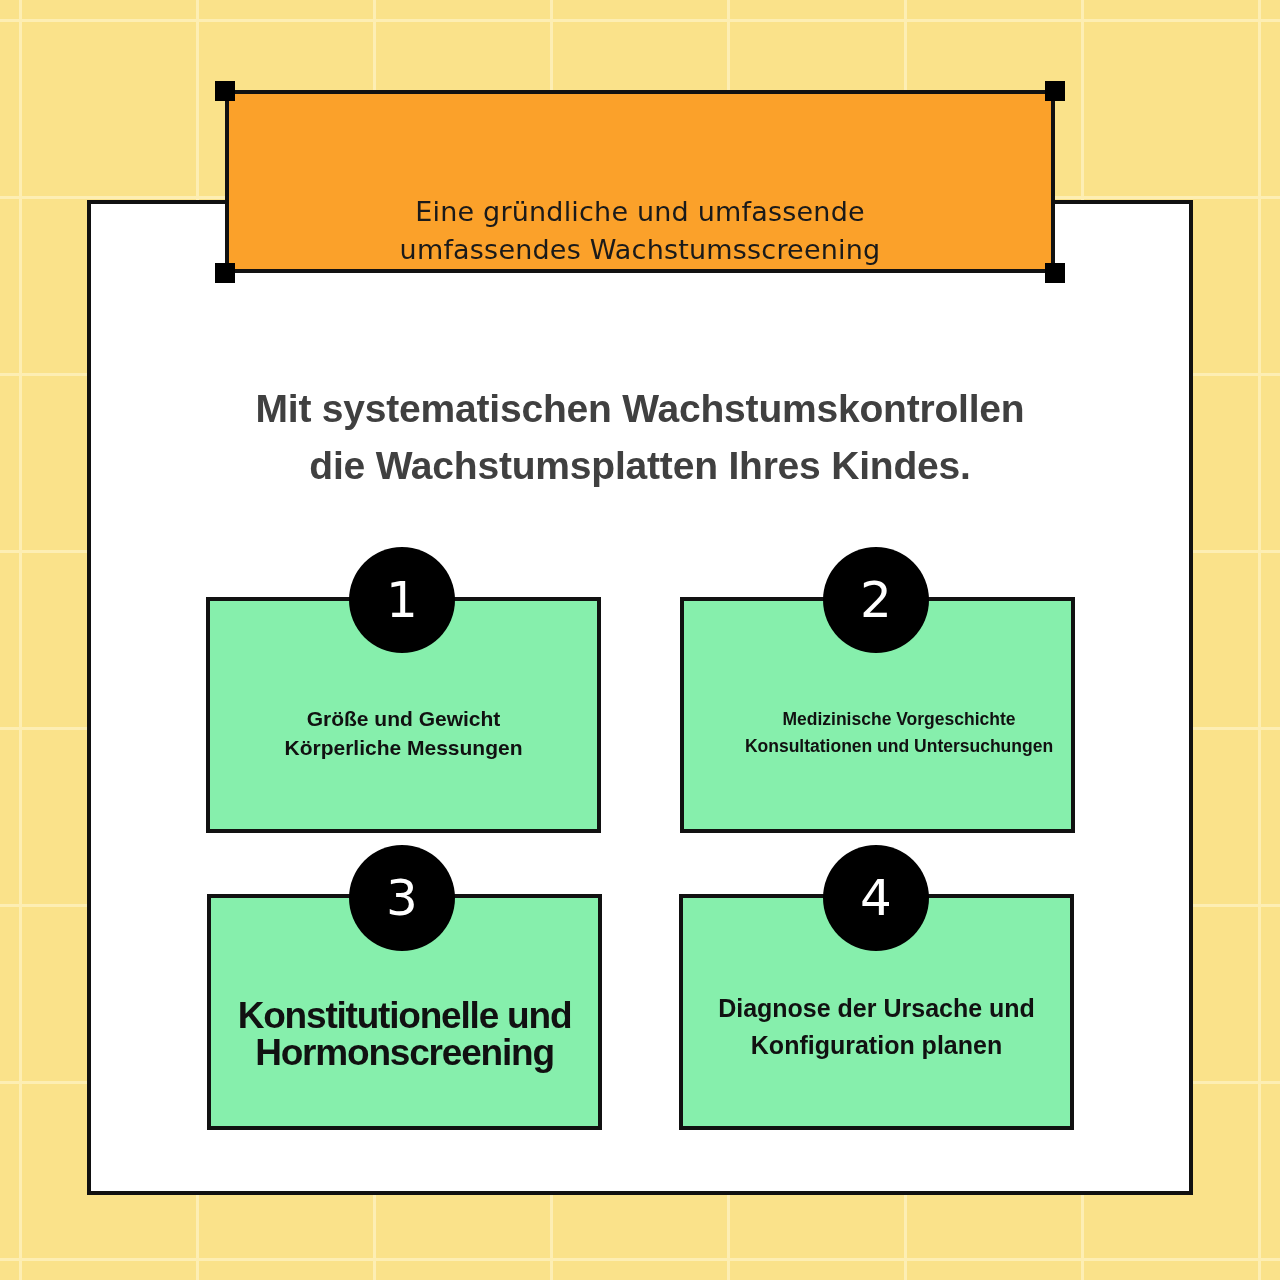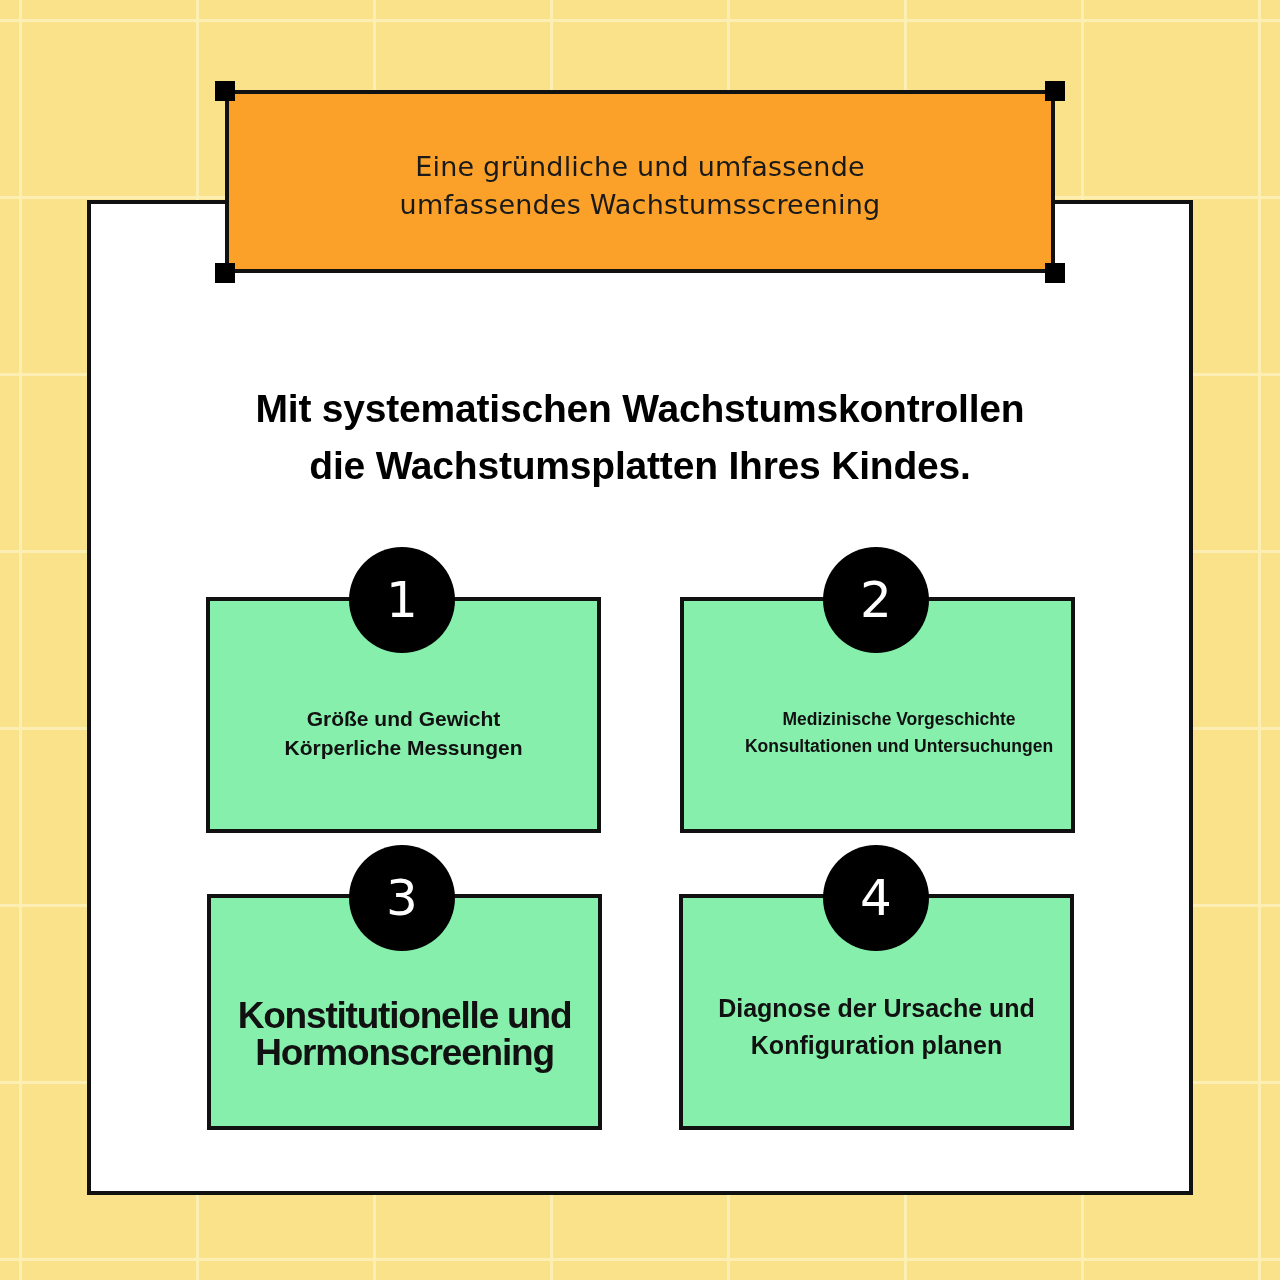--- a/index.html
+++ b/index.html
@@ -13,31 +13,31 @@
     background-position:19px 19px;
     font-family:"Liberation Sans", "DejaVu Sans", sans-serif;
   }
   .card {
     position:absolute; left:87px; top:200px; width:1098px; height:987px;
     background:#FFFFFF; border:4px solid #111;
   }
   .banner {
     position:absolute; left:225px; top:90px; width:822px; height:175px;
     background:#FBA12A; border:4px solid #111;
-    display:flex; align-items:center; justify-content:center; text-align:center;
+    display:flex; align-items:flex-end; justify-content:center; text-align:center;
   }
   .banner-text {
     font-family:"DejaVu Sans", sans-serif; font-size:27px; line-height:38px;
     color:#1a1a1a; font-weight:400; letter-spacing:0.2px; white-space:pre-line;
     margin-top:8px;
   }
   .handle { position:absolute; width:20px; height:20px; background:#000; }
   .headline {
     position:absolute; left:87px; width:1106px; top:380px; text-align:center;
-    color:#000000; font-weight:700; font-size:39px; line-height:57px;
+    color:#404040; font-weight:700; font-size:39px; line-height:57px;
     white-space:pre-line; letter-spacing:-0.2px;
   }
   .step {
     position:absolute; width:387px; height:228px; background:#86efac;
     border:4px solid #111; box-sizing:content-box;
     display:flex; align-items:center; justify-content:center; text-align:center;
   }
   .step-text { color:#111; font-weight:700; white-space:pre-line; }
   .num {
     position:absolute; width:106px; height:106px; border-radius:50%;

